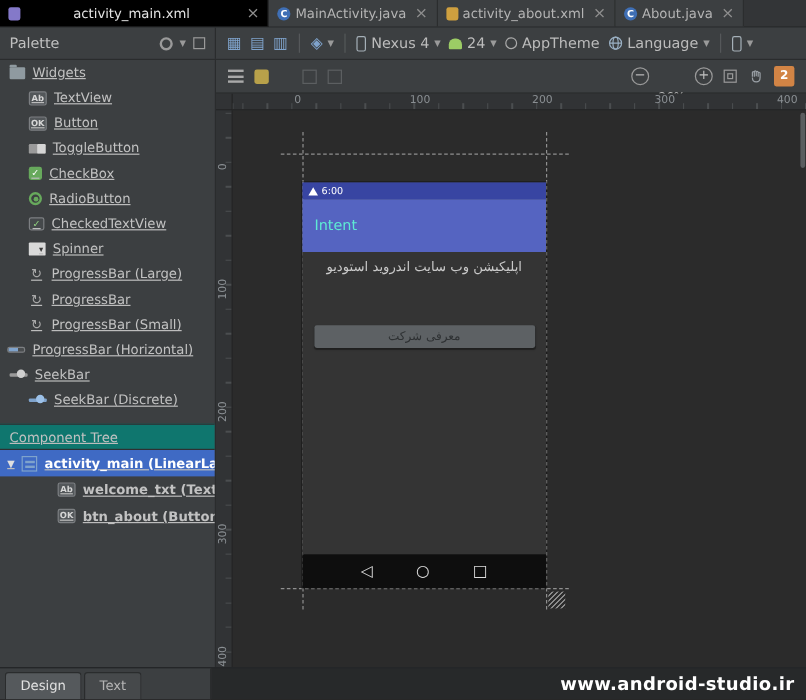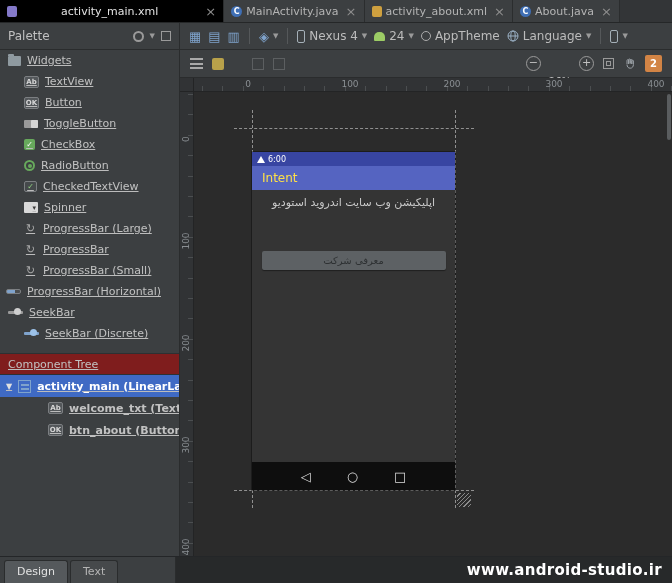--- a/index.html
+++ b/index.html
@@ -60,21 +60,21 @@
   .ic-progh { width:15px; height:5px; border:1px solid #7c7f82; border-radius:2px;
               background:linear-gradient(90deg,#7fa3cc 0 8px,#4a4d4f 8px); }
   .ic-seek { width:15px; height:3px; background:#9a9a9a; border-radius:1px; position:relative; }
   .ic-seek::after { content:""; position:absolute; left:6px; top:-3px; width:7px; height:7px;
                     background:#cfcfcf; border-radius:50%; }
   .ic-seekd { background:#7fa3cc; }
   .ic-seekd::after { background:#9cc1e8; }
   .ic-ll { width:13px; height:13px; border:1px solid #7fa3cc;
            background:linear-gradient(#7fa3cc,#7fa3cc) no-repeat 2px 3px/8px 2px,
                       linear-gradient(#7fa3cc,#7fa3cc) no-repeat 2px 7px/8px 2px; }
-  .ctheader { margin-top:9px; height:20px; background:#7f1d1d; border-top:1px solid #2e3032;
+  .ctheader { margin-top:9px; height:20px; background:#0f766e; border-top:1px solid #2e3032;
               border-bottom:1px solid #2e3032; display:flex; align-items:center; padding:0 8px;
               color:#c2c2c2; font-size:11px; }
   .trow { height:22px; display:flex; align-items:center; gap:6px; font-size:11px; color:#c2c2c2;
           white-space:nowrap; overflow:hidden; padding-left:48px; cursor:default; }
   .trow.root { padding-left:6px; }
   .trow.sel { background:#3f6ac4; color:#fff; }
   .trow .lbl { font-weight:bold; }
   .arrow { font-size:8px; color:#e0e0e0; width:12px; text-align:center; }
   
   .dtoolbar { position:absolute; left:180px; top:50px; right:0; height:28px; background:#3c3f41;
@@ -106,21 +106,21 @@
   .vtick { position:absolute; left:-3px; width:20px; height:12px; transform:rotate(-90deg);
            font-size:9px; color:#8a8f93; text-align:center; }
   .dash-h { position:absolute; height:0; border-top:1px dashed #909090; }
   .dash-v { position:absolute; width:0; border-left:1px dashed #909090; }
   .phone { position:absolute; left:72px; top:74px; width:203px; height:338px; display:flex;
            flex-direction:column; box-shadow:0 0 0 1px rgba(0,0,0,.35); }
   .statusbar { height:14px; background:#3845a2; display:flex; align-items:center; justify-content:flex-start;
                gap:3px; padding:0 5px; color:#fff; font-size:8px; }
   .wifi { width:0; height:0; border-left:4px solid transparent; border-right:4px solid transparent;
           border-bottom:7px solid #fff; }
-  .actionbar { height:24px; background:#5564c1; color:#fde047; font-size:12px; display:flex;
+  .actionbar { height:44px; background:#5564c1; color:#5eead4; font-size:12px; display:flex;
                align-items:center; padding:0 10px; }
   .pbody { flex:1; background:#343434; display:flex; flex-direction:column; align-items:center; }
   .welcome { margin-top:6px; color:#c9c9c9; font-size:11px; direction:rtl; }
   .appbtn { margin-top:42px; width:184px; height:19px; background:#5d6164; border-radius:2px;
             color:#2e3133; font-size:10px; display:flex; align-items:center; justify-content:center;
             direction:rtl; box-shadow:0 1px 1px rgba(0,0,0,.4); cursor:default; }
   .navbar { height:28px; background:#0e0e0e; display:flex; align-items:center; justify-content:center;
             gap:36px; color:#dcdcdc; font-size:13px; }
   .rhandle { position:absolute; left:277px; top:415px; width:14px; height:14px;
              background:repeating-linear-gradient(135deg,transparent 0 2px,#8a8a8a 2px 3px); }

